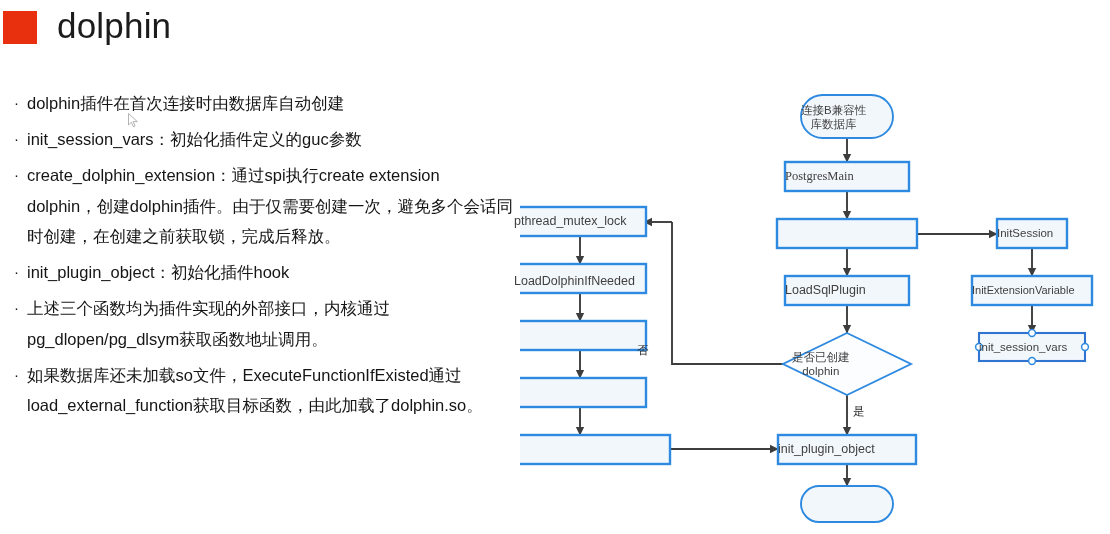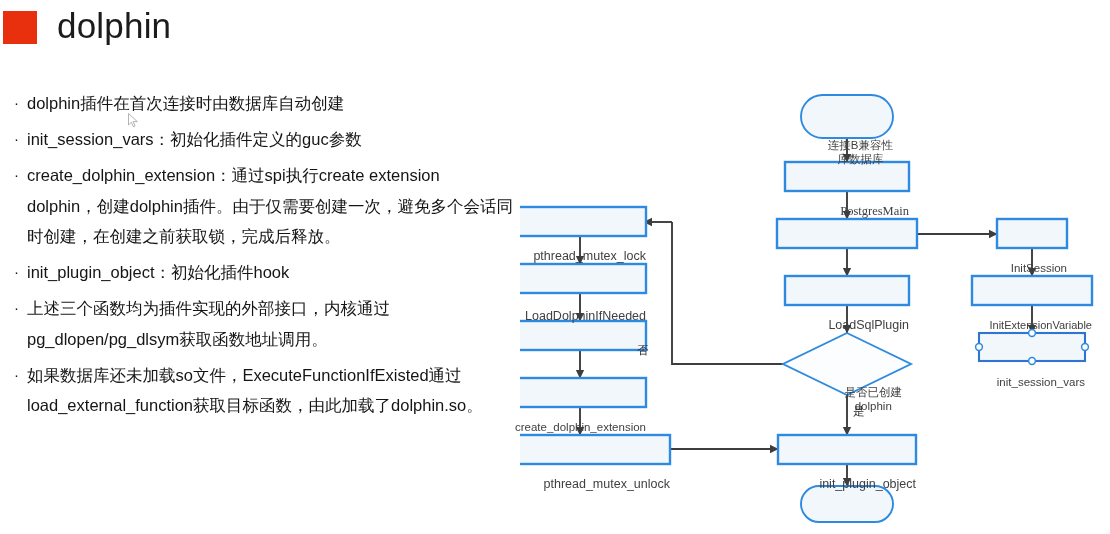--- a/index.html
+++ b/index.html
@@ -75,28 +75,27 @@
     position: absolute;
     left: 520px; top: 82px;
     width: 590px; height: 452px;
   }
   #flow-svg { position: absolute; left: 0; top: 0; }
 
   .node-label {
     position: absolute;
     display: flex;
     align-items: center;
-    justify-content: flex-end;
+    justify-content: flex-start;
     text-align: center;
     font-size: 12.5px;
     color: #3f3f3f;
     line-height: 15px;
     pointer-events: none;
     white-space: nowrap;
-    margin-top: 35px;
   }
   .node-label.cjk { font-size: 11.5px; line-height: 14px; }
   .edge-label {
     position: absolute;
     font-size: 11.5px;
     color: #2a2a2a;
     line-height: 13px;
   }
 </style>
 </head>
@@ -219,26 +218,20 @@
   <div class="node-label" style="left:258px; top:353px; width:138px; height:29px;">
     <span>init_plugin_object</span>
   </div>
 
   <div class="node-label" style="left:-6px; top:125px; width:132px; height:29px;">
     <span>pthread_mutex_lock</span>
   </div>
   <div class="node-label" style="left:-6px; top:182px; width:132px; height:35px;">
     <span>LoadDolphinIfNeeded</span>
   </div>
-  <div class="node-label" style="left:-6px; top:296px; width:132px; height:29px; font-size:11.5px;">
-    <span>create_dolphin_extension</span>
-  </div>
-  <div class="node-label" style="left:-6px; top:353px; width:156px; height:29px;">
-    <span>pthread_mutex_unlock</span>
-  </div>
 
   <div class="node-label" style="left:477px; top:137px; width:70px;  height:29px; font-size:11.5px;">
     <span>InitSession</span>
   </div>
   <div class="node-label" style="left:452px; top:194px; width:120px; height:29px; font-size:11px;">
     <span>InitExtensionVariable</span>
   </div>
   <div class="node-label" style="left:459px; top:251px; width:106px; height:28px; font-size:11.5px;">
     <span>init_session_vars</span>
   </div>

